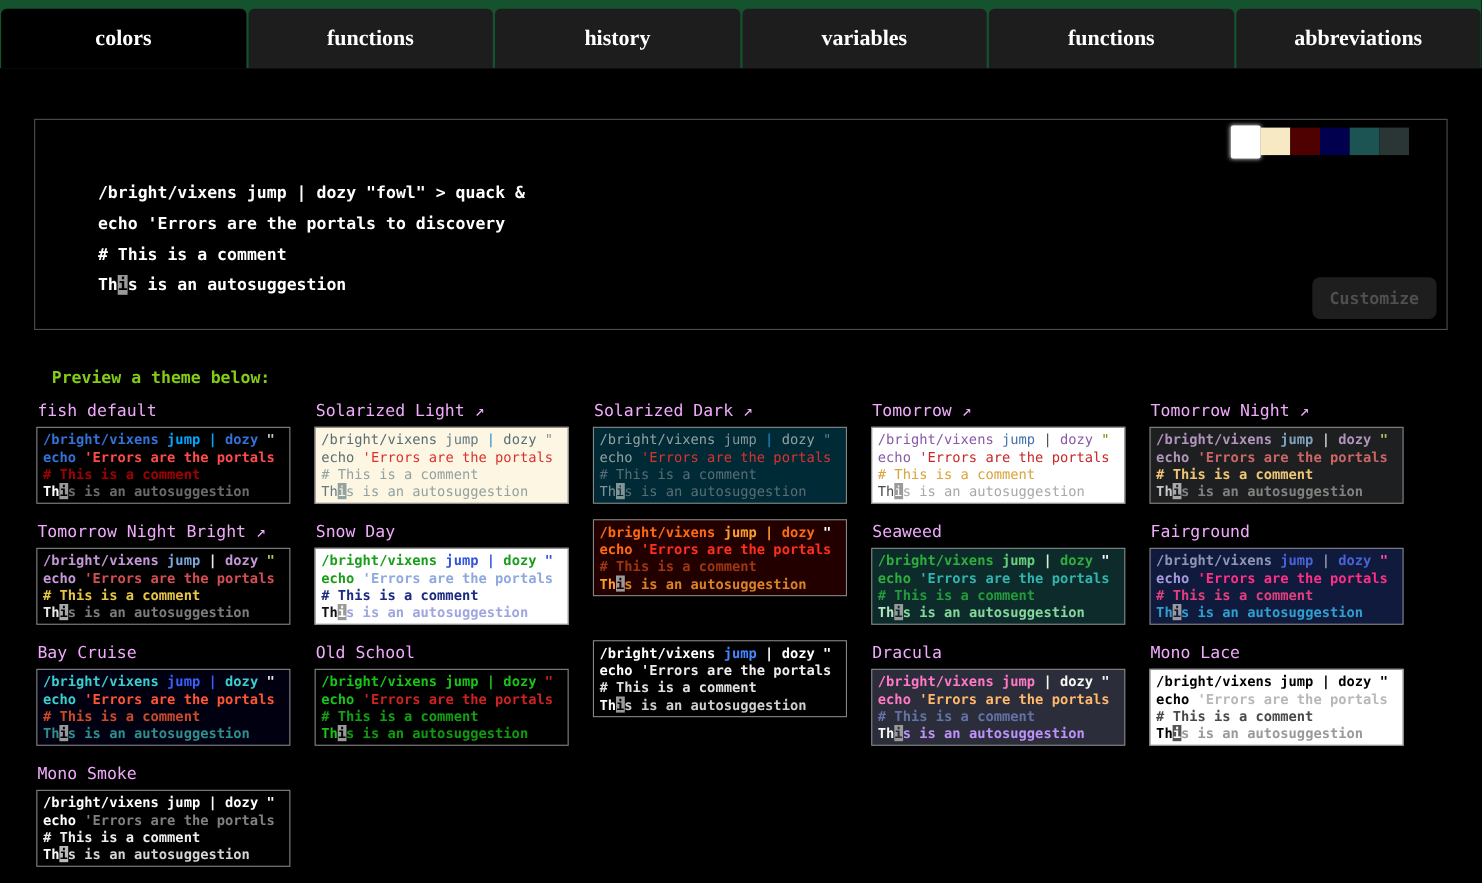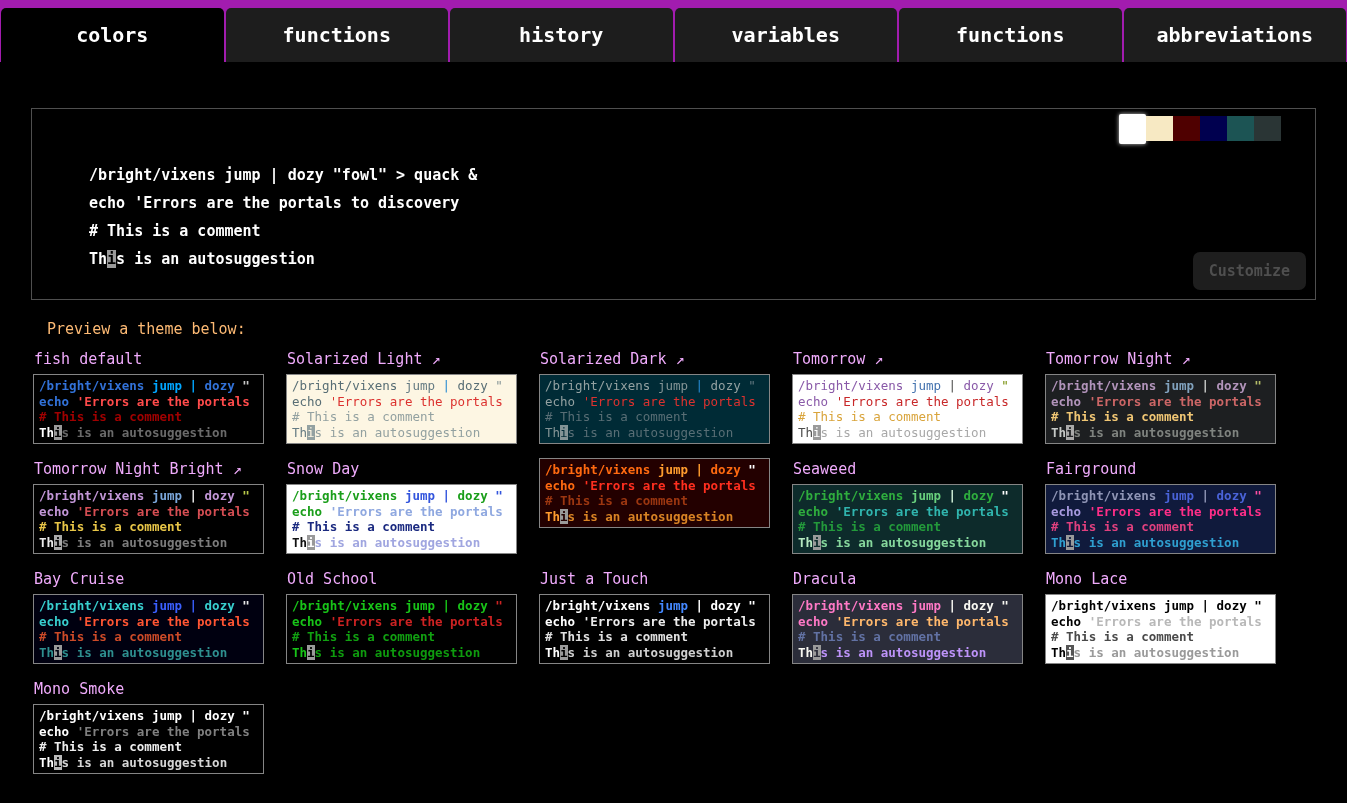--- a/index.html
+++ b/index.html
@@ -6,21 +6,21 @@
   html, body { margin: 0; padding: 0; }
   body {
     width: 1347px; height: 803px;
     background: #000;
     font-family: "DejaVu Sans Mono", monospace;
     overflow: hidden;
     color: #fff;
   }
 
   
-  .tab-bar { display: flex; padding-top: 8px; background: #a21caf; }
+  .tab-bar { display: flex; padding-top: 8px; background: #14532d; font-family: Liberation Serif, serif; }
   .tab {
     flex: 1 1 0;
     margin: 0 1px;
     height: 54px; line-height: 54px;
     background: #1d1d1d;
     color: #fff;
     font-size: 20px; font-weight: bold;
     text-align: center;
     border-radius: 5px 5px 0 0;
     cursor: pointer;
@@ -56,22 +56,22 @@
     position: absolute; right: 9px; bottom: 9px;
     background: #1e1e1e; color: #4f4f4f;
     font-family: "DejaVu Sans Mono", monospace;
     font-size: 15px; font-weight: bold;
     padding: 10px 16px; border: none; border-radius: 7px;
     cursor: pointer;
   }
 
   
   .preview-heading {
-    margin: 20px 0 10px 47px;
-    color: #fdba74; font-weight: normal; font-size: 15px;
+    margin: 34px 0 10px 47px;
+    color: #84cc16; font-weight: bold; font-size: 15px;
   }
   .themes-grid {
     display: grid;
     grid-template-columns: repeat(5, 253px);
     row-gap: 14px;
     margin: 0 0 20px 33px;
   }
   .theme-card { }
   .theme-title {
     color: #f0abfc; font-size: 15px;
@@ -238,21 +238,20 @@
     <div class="theme-title"><span class="t-name">Old School</span><span class="t-ext"></span></div>
     <div class="theme-preview" style="background: rgb(0, 0, 0); font-weight: bold;">
         <div class="pl"><span class="s-cmd" style="color: rgb(24, 196, 24);">/bright/vixens</span><span class="s-param" style="color: rgb(24, 196, 24);"> jump</span><span class="s-op" style="color: rgb(24, 196, 24);"> |</span><span class="s-cmd2" style="color: rgb(24, 196, 24);"> dozy</span><span class="s-quote" style="color: rgb(204, 34, 34);"> "</span></div>
         <div class="pl"><span class="s-echo" style="color: rgb(24, 196, 24);">echo</span><span class="s-str" style="color: rgb(204, 34, 34);"> 'Errors are the portals</span></div>
         <div class="pl"><span class="s-comment" style="color: rgb(17, 160, 17);"># This is a comment</span></div>
         <div class="pl"><span class="s-auto-pre" style="color: rgb(24, 196, 24);">Th</span><span class="p-cursor" style="background: rgb(154, 154, 154); color: rgb(0, 0, 0);">i</span><span class="s-auto-post" style="color: rgb(14, 155, 14);">s is an autosuggestion</span></div>
       </div>
   </div>
 
   <div class="theme-card">
-    <div class="theme-title"><span class="t-name">Just a Touch</span><span class="t-ext"></span></div>
     <div class="theme-preview" style="background: rgb(0, 0, 0); font-weight: bold;">
         <div class="pl"><span class="s-cmd" style="color: rgb(255, 255, 255);">/bright/vixens</span><span class="s-param" style="color: rgb(68, 136, 255);"> jump</span><span class="s-op" style="color: rgb(255, 255, 255);"> |</span><span class="s-cmd2" style="color: rgb(255, 255, 255);"> dozy</span><span class="s-quote" style="color: rgb(255, 255, 255);"> "</span></div>
         <div class="pl"><span class="s-echo" style="color: rgb(255, 255, 255);">echo</span><span class="s-str" style="color: rgb(237, 237, 237);"> 'Errors are the portals</span></div>
         <div class="pl"><span class="s-comment" style="color: rgb(224, 224, 224);"># This is a comment</span></div>
         <div class="pl"><span class="s-auto-pre" style="color: rgb(255, 255, 255);">Th</span><span class="p-cursor" style="background: rgb(154, 154, 154); color: rgb(0, 0, 0);">i</span><span class="s-auto-post" style="color: rgb(207, 207, 207);">s is an autosuggestion</span></div>
       </div>
   </div>
 
   <div class="theme-card">
     <div class="theme-title"><span class="t-name">Dracula</span><span class="t-ext"></span></div>

